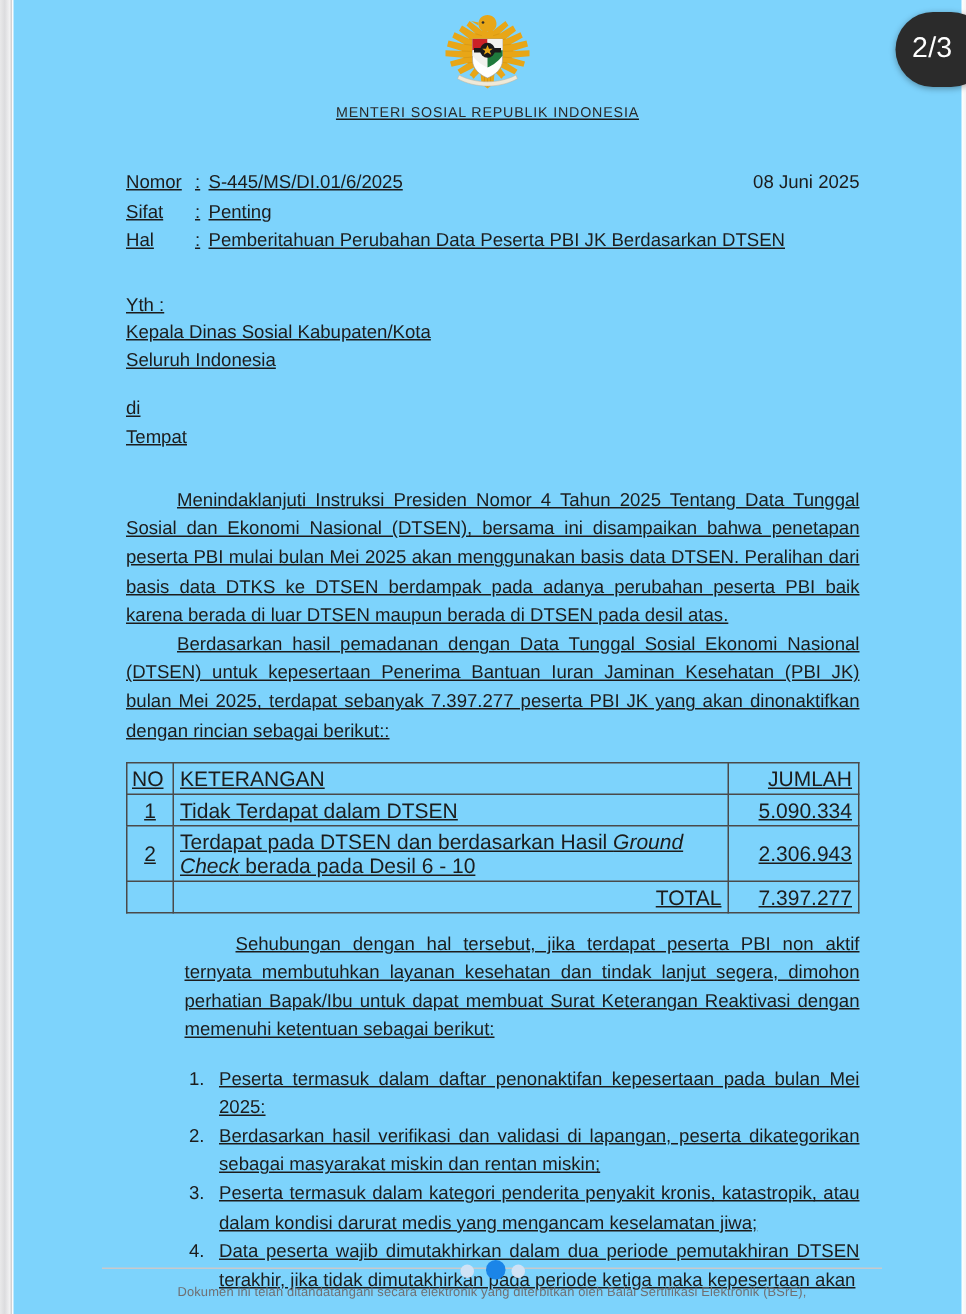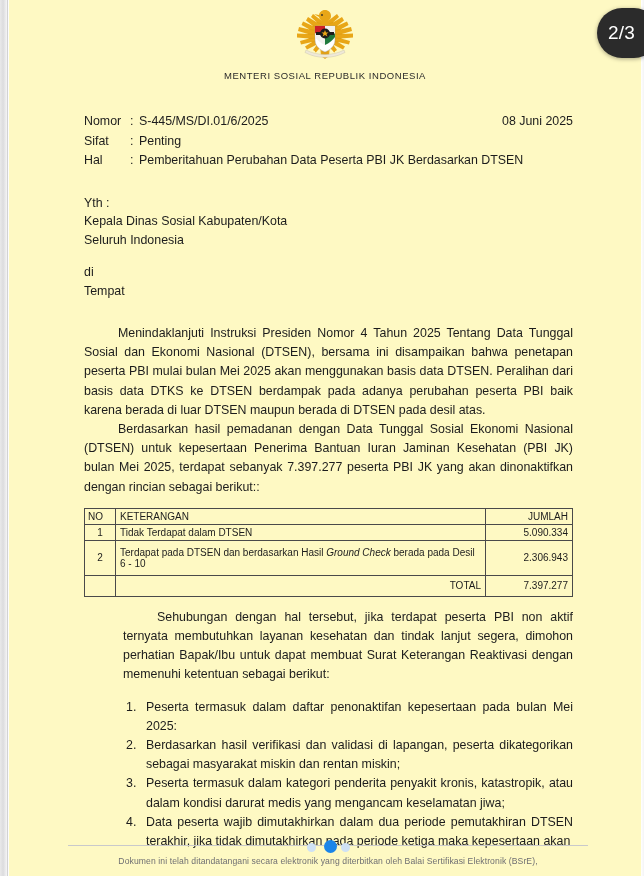--- a/index.html
+++ b/index.html
@@ -62,21 +62,22 @@
     z-index: 40;
   }
 
   
   .sheet {
     position: absolute;
     left: 9px;
     right: 3px;
     top: 0;
     bottom: 0;
-    background: #fef9c3;
+    background: #7dd3fc;
+    text-decoration: underline;
   }
 
   
   .letterhead {
     text-align: center;
     padding-top: 6px;
   }
   .garuda {
     width: 64px;
     height: 58px;
@@ -141,21 +142,21 @@
 
   
   .table-wrap {
     margin-top: 11px;
     padding-left: 75px;
     padding-right: 68px;
   }
   table.rincian {
     width: 100%;
     border-collapse: collapse;
-    font-size: 10px;
+    font-size: 14px;
     table-layout: fixed;
   }
   table.rincian td, table.rincian th {
     border: 1px solid #4a4a4a;
     padding: 2px 4px;
     vertical-align: middle;
     font-weight: normal;
   }
   .col-no    { width: 23px;  text-align: center; }
   .col-ket   { text-align: left; }

